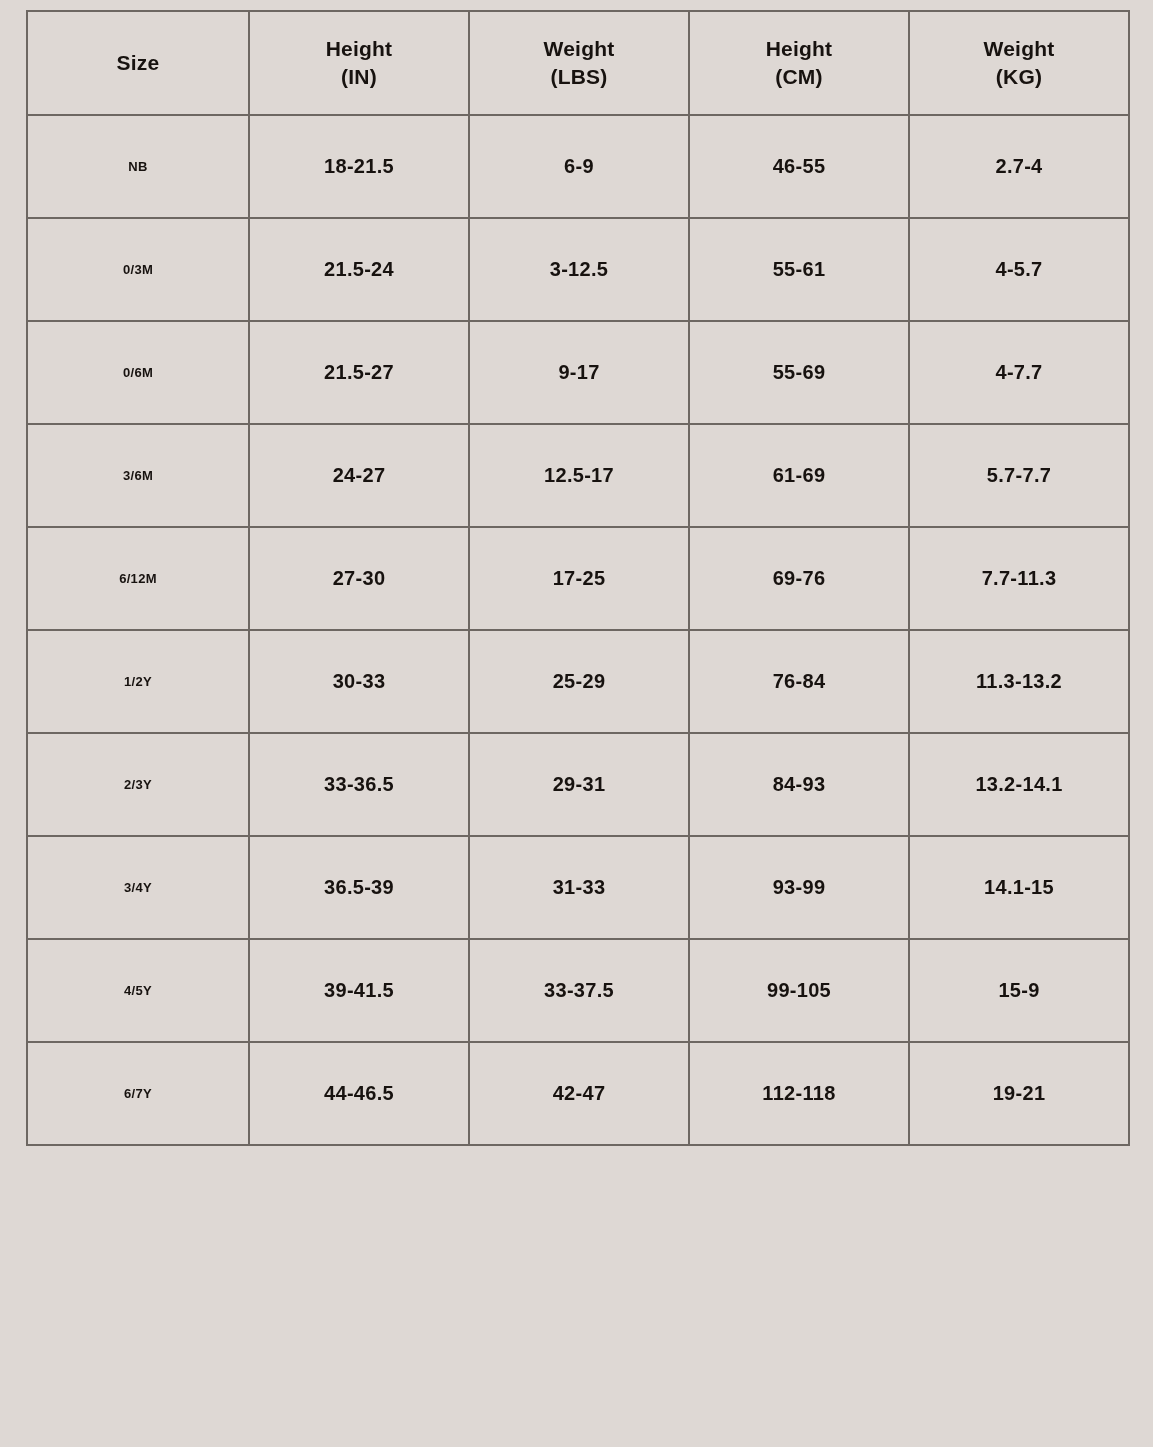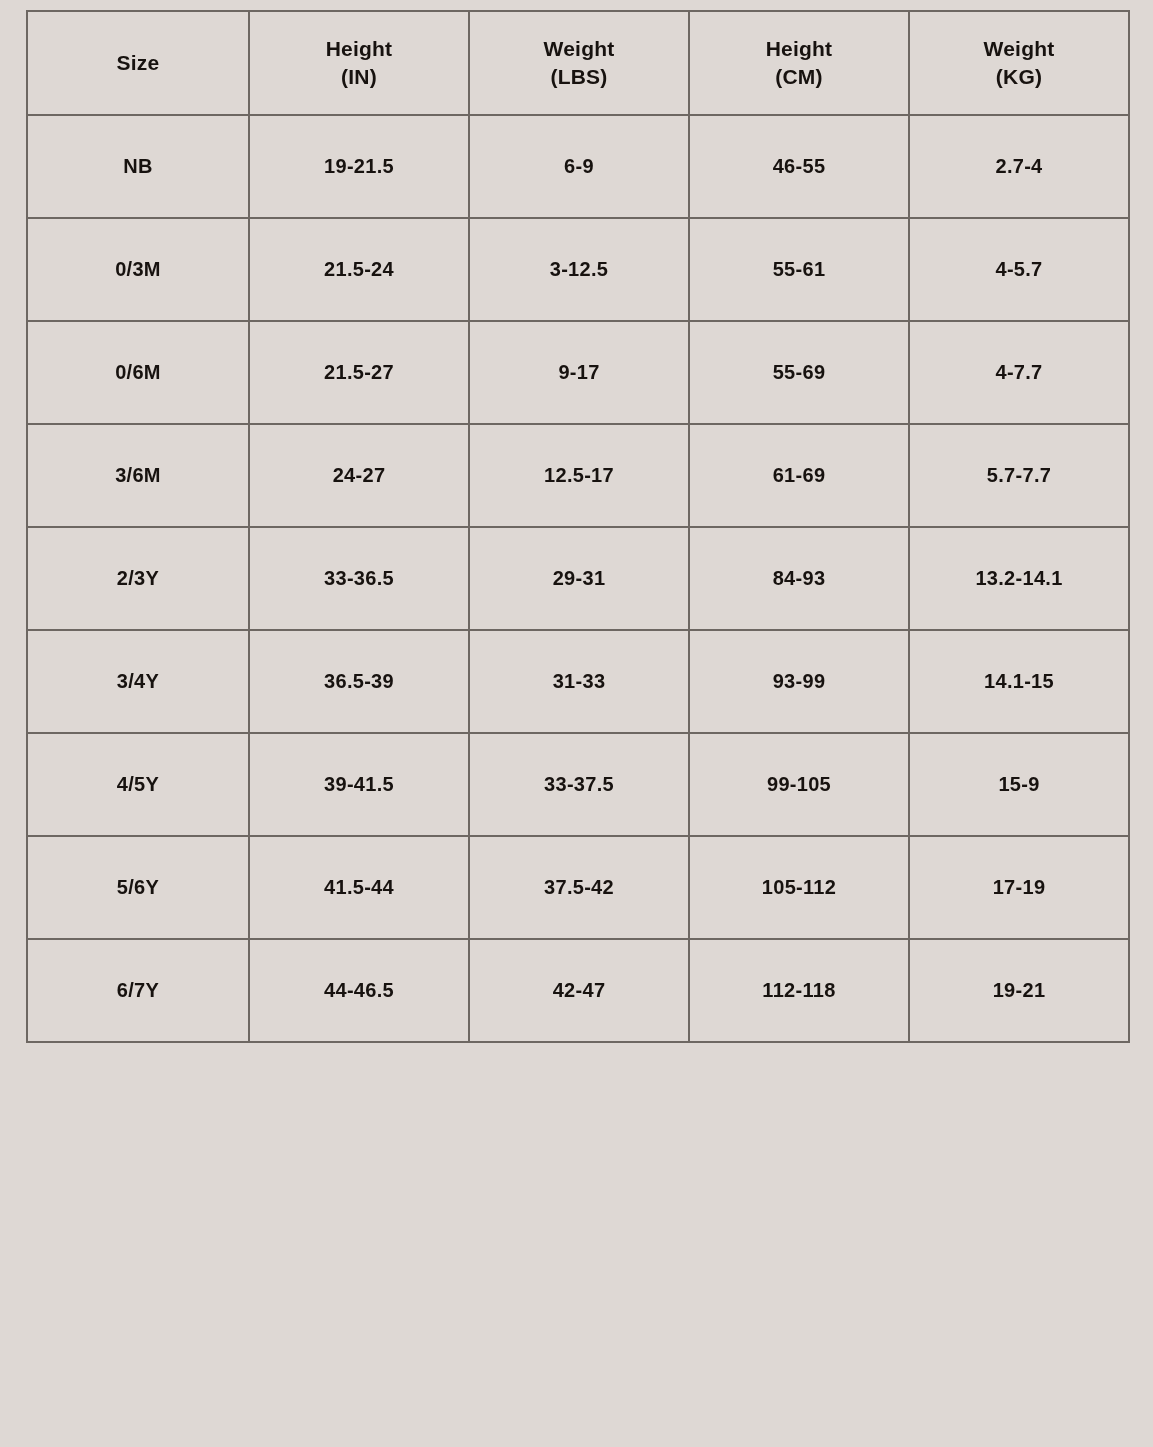--- a/index.html
+++ b/index.html
@@ -60,21 +60,21 @@
   }
 
   table.size-chart tbody td {
     height: 101px;
     font-size: 20px;
     font-weight: bold;
     letter-spacing: 0.3px;
   }
 
   table.size-chart tbody td.size-cell {
-    font-size: 20px;
+    font-size: 13px;
   }
 </style>
 </head>
 <body>
 
 <div id="chart-wrap">
   <table class="size-chart">
     <colgroup>
       <col class="c-size">
       <col class="c-data">
@@ -101,21 +101,21 @@
         </th>
         <th>
           <span>Weight</span>
           <span class="hdr-unit">(KG)</span>
         </th>
       </tr>
     </thead>
     <tbody id="chart-body">
         <tr>
           <td class="size-cell">NB</td>
-          <td>19-21.5</td>
+          <td>18-21.5</td>
           <td>6-9</td>
           <td>46-55</td>
           <td>2.7-4</td>
         </tr>
         <tr>
           <td class="size-cell">0/3M</td>
           <td>21.5-24</td>
           <td>3-12.5</td>
           <td>55-61</td>
           <td>4-5.7</td>
@@ -128,20 +128,34 @@
           <td>4-7.7</td>
         </tr>
         <tr>
           <td class="size-cell">3/6M</td>
           <td>24-27</td>
           <td>12.5-17</td>
           <td>61-69</td>
           <td>5.7-7.7</td>
         </tr>
         <tr>
+          <td class="size-cell">6/12M</td>
+          <td>27-30</td>
+          <td>17-25</td>
+          <td>69-76</td>
+          <td>7.7-11.3</td>
+        </tr>
+        <tr>
+          <td class="size-cell">1/2Y</td>
+          <td>30-33</td>
+          <td>25-29</td>
+          <td>76-84</td>
+          <td>11.3-13.2</td>
+        </tr>
+        <tr>
           <td class="size-cell">2/3Y</td>
           <td>33-36.5</td>
           <td>29-31</td>
           <td>84-93</td>
           <td>13.2-14.1</td>
         </tr>
         <tr>
           <td class="size-cell">3/4Y</td>
           <td>36.5-39</td>
           <td>31-33</td>
@@ -149,27 +163,20 @@
           <td>14.1-15</td>
         </tr>
         <tr>
           <td class="size-cell">4/5Y</td>
           <td>39-41.5</td>
           <td>33-37.5</td>
           <td>99-105</td>
           <td>15-9</td>
         </tr>
         <tr>
-          <td class="size-cell">5/6Y</td>
-          <td>41.5-44</td>
-          <td>37.5-42</td>
-          <td>105-112</td>
-          <td>17-19</td>
-        </tr>
-        <tr>
           <td class="size-cell">6/7Y</td>
           <td>44-46.5</td>
           <td>42-47</td>
           <td>112-118</td>
           <td>19-21</td>
         </tr>
       </tbody>
   </table>
 </div>
 

